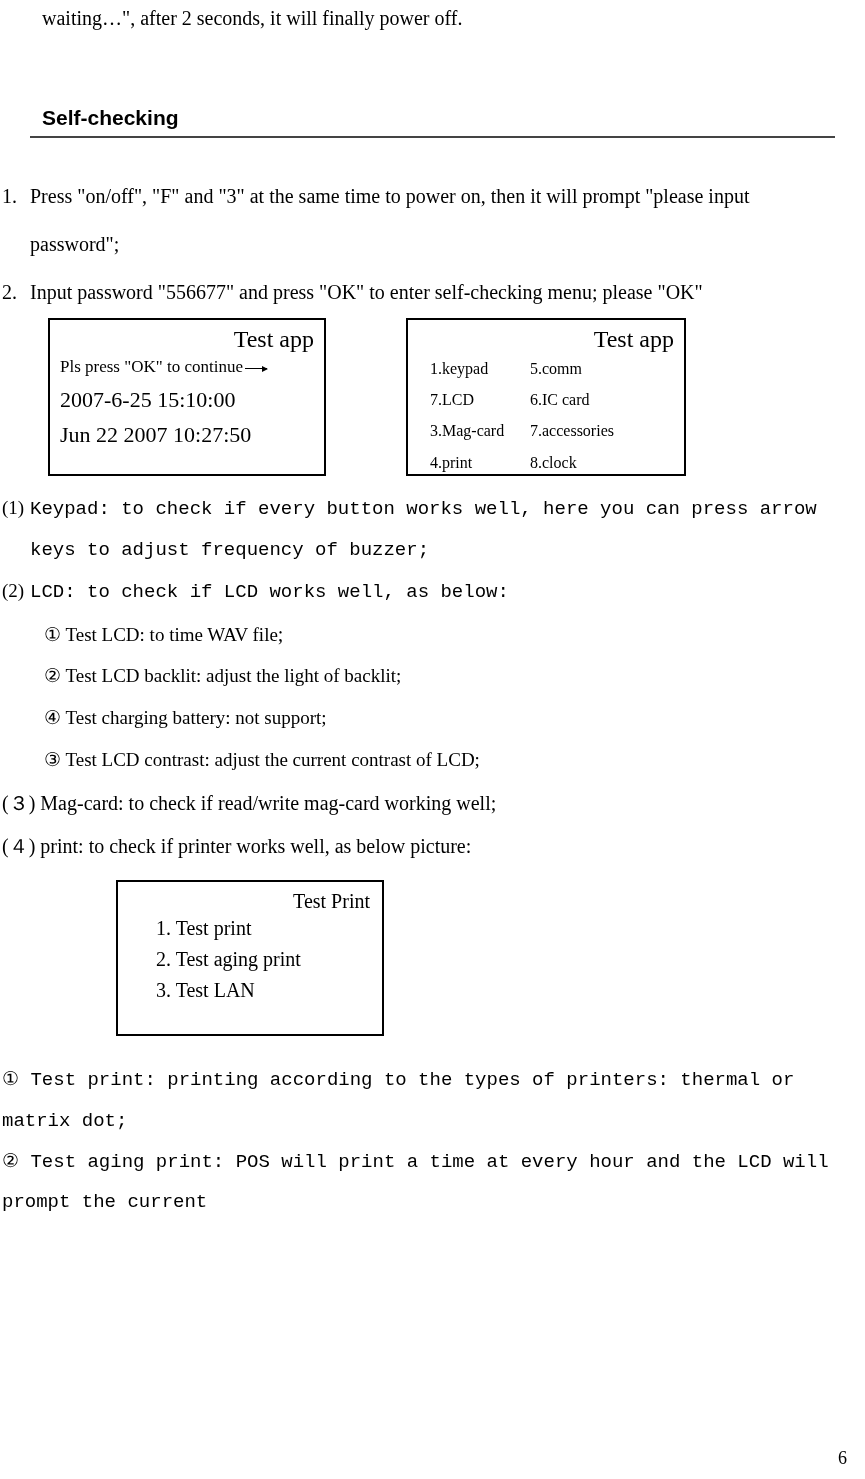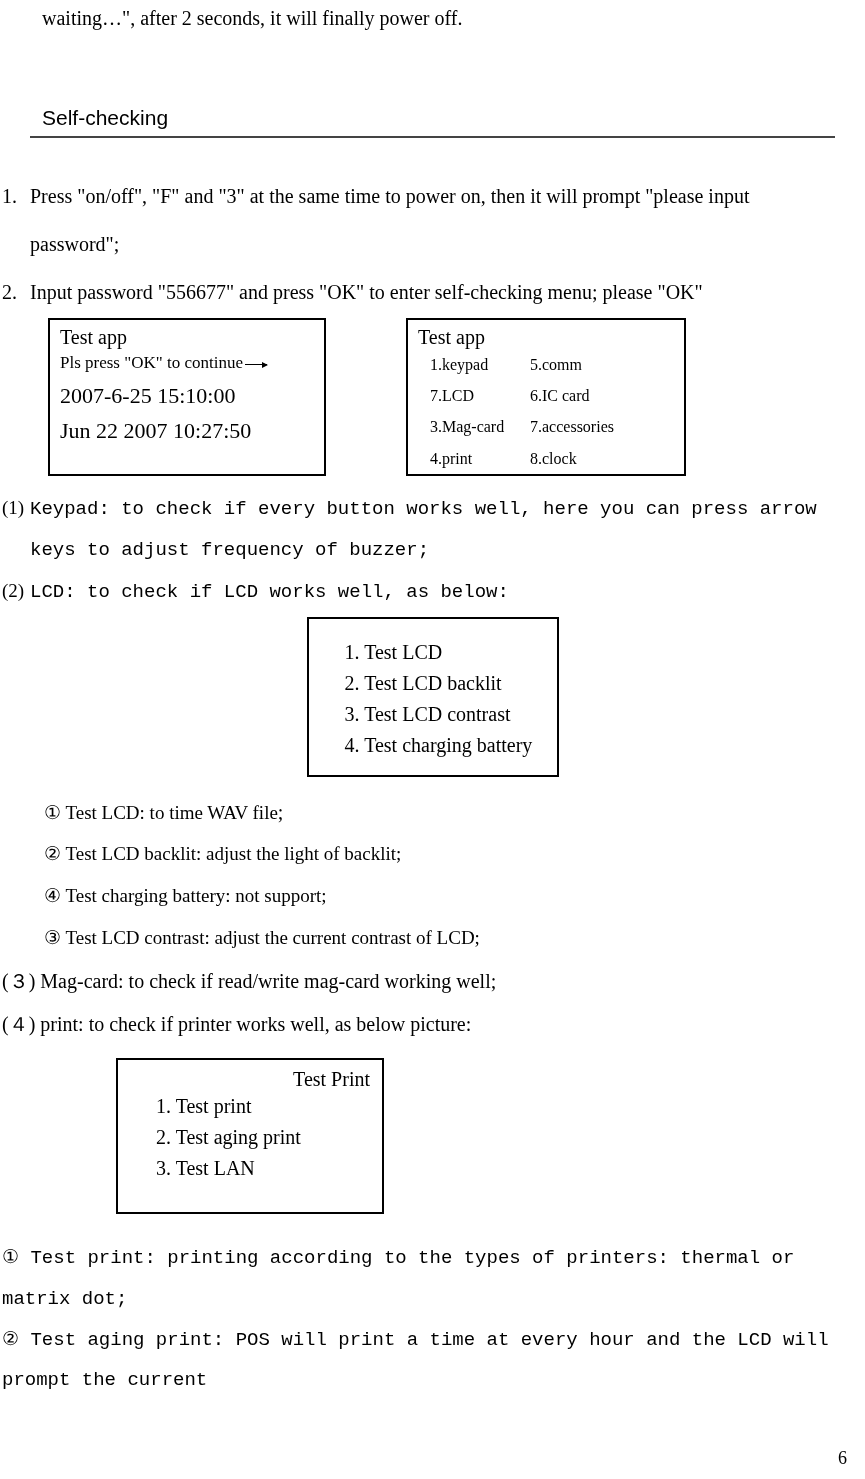--- a/index.html
+++ b/index.html
@@ -1,26 +1,26 @@
 <!DOCTYPE html>
 <html><head>
 <meta charset="utf-8">
 <style>
   html,body{margin:0;padding:0;background:#fff;color:#000;font-family:"Times New Roman",serif}
   .page{width:865px;min-height:1479px;margin:0 auto;position:relative;padding:0 30px 0 30px;box-sizing:border-box}
   .topline{font-size:20px;line-height:1.4;padding:4px 0 0 0;margin-left:12px}
-  .section-title{font-family:Arial,Helvetica,sans-serif;font-weight:normal;font-size:21px;margin:74px 0 6px 12px}
+  .section-title{font-family:Arial,Helvetica,sans-serif;font-weight:bold;font-size:21px;margin:74px 0 6px 12px}
   .section-rule{border:0;border-top:2px solid #444;margin:6px 0 34px 0}
   .ol-item{font-size:20px;line-height:2.4;margin-left:-28px;padding-left:28px;text-indent:-28px}
   .ol-item .num{display:inline-block;width:28px;text-indent:0}
   .boxes{display:flex;gap:80px;margin:2px 0 12px 18px}
   .box{border:2px solid #000;box-sizing:border-box}
   .box1{width:278px;height:158px;padding:6px 10px}
   .box2{width:280px;height:158px;padding:6px 10px}
-  .box-title{text-align:left;font-size:20px}
+  .box-title{text-align:right;font-size:24px}
   .box1 .l{font-size:17px;line-height:1.7}
   .box1 .l2{font-size:17px;line-height:1.7;white-space:nowrap}
   .box1 .l3{font-size:22px;line-height:1.6}
   .arrow{display:inline-block;width:22px;border-top:1px solid #000;position:relative;vertical-align:middle;margin-left:2px}
   .arrow::after{content:"";position:absolute;right:-1px;top:-3px;border-left:6px solid #000;border-top:3px solid transparent;border-bottom:3px solid transparent}
   .box2 .row{font-size:16px;line-height:1.95;padding-left:12px;white-space:nowrap}
   .box2 .row span.c1{display:inline-block;width:100px}
   .mono{font-family:"Courier New",monospace;font-size:19px;line-height:2.15}
   .paren{margin-left:-28px;padding-left:28px;text-indent:-28px}
   .paren .lbl{font-family:"Times New Roman",serif;display:inline-block;width:28px;text-indent:0}
@@ -68,26 +68,20 @@
     </div>
   </div>
 
   <div class="mono paren">
     <span class="lbl">(1)</span><span>Keypad: to check if every button works well, here you can press arrow keys to adjust frequency of buzzer;</span>
   </div>
   <div class="mono paren">
     <span class="lbl">(2)</span><span>LCD: to check if LCD works well, as below:</span>
   </div>
 
-  <div class="box box3">
-    <div class="l">1. Test LCD</div>
-    <div class="l">2. Test LCD backlit</div>
-    <div class="l">3. Test LCD contrast</div>
-    <div class="l">4. Test charging battery</div>
-  </div>
 
   <div class="mono sub"><span class="circ">① Test LCD: to time WAV file</span><span class="serif">;</span></div>
   <div class="mono sub"><span class="circ">② Test LCD backlit: adjust the light of backlit;</span></div>
   <div class="mono sub"><span class="circ">④ Test charging battery: not support;</span></div>
   <div class="mono sub"><span class="circ">③ Test LCD contrast: adjust the current contrast of LCD;</span></div>
 
   <div class="serif" style="margin-left:-28px">(３) Mag-card: to check if read/write mag-card working well;</div>
   <div class="serif" style="margin-left:-28px">(４) print: to check if printer works well, as below picture:</div>
 
   <div class="box box4">

